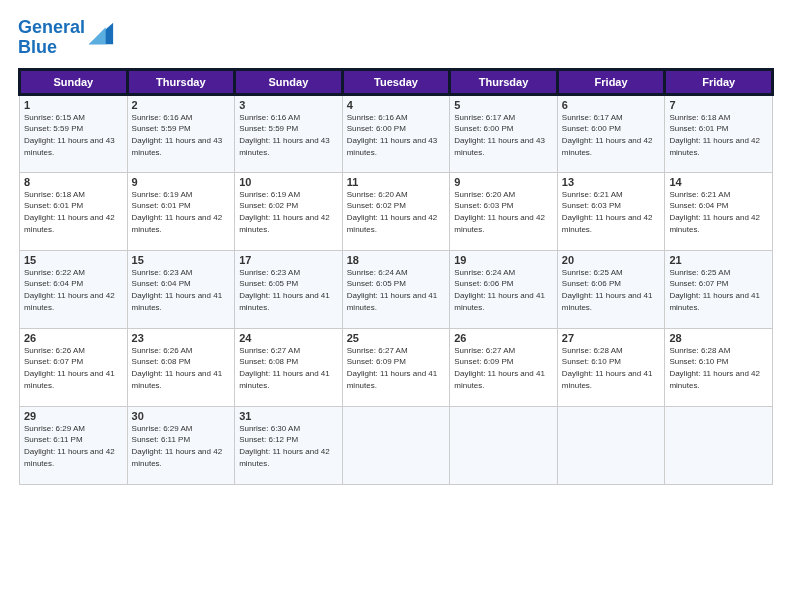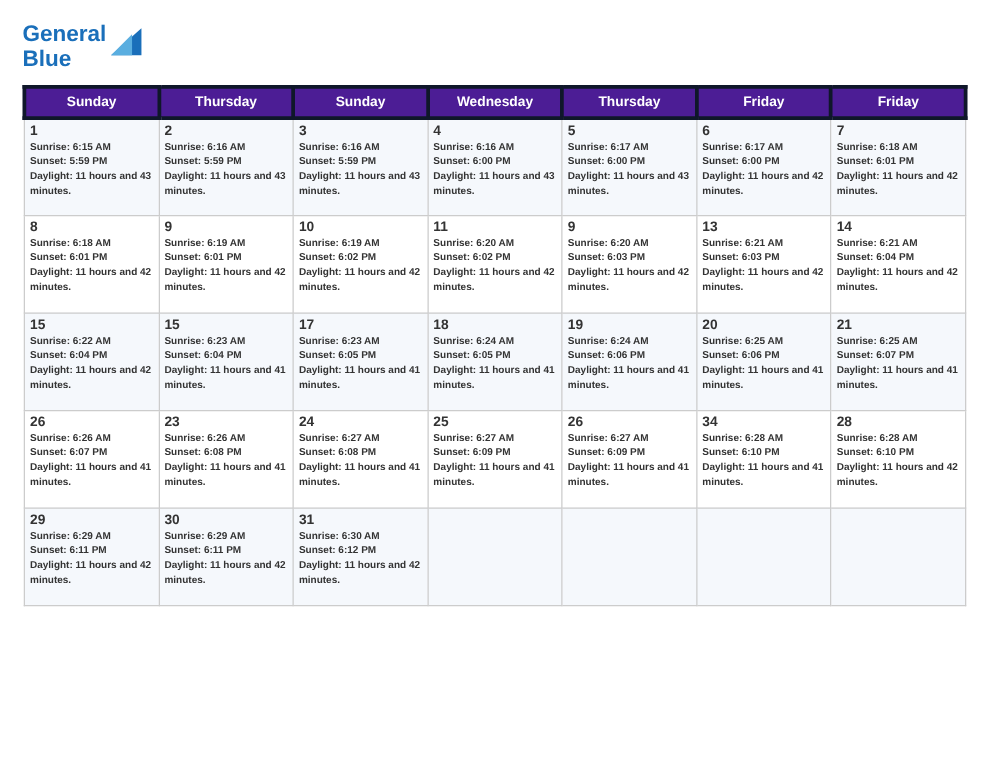--- a/index.html
+++ b/index.html
@@ -80,21 +80,20 @@
     }
     .day-num {
       font-size: 11px;
       font-weight: bold;
       display: block;
       margin-bottom: 1px;
     }
     .day-info {
       font-size: 8px;
       line-height: 1.35;
-      font-weight: bold;
     }
   </style>
 </head>
 <body>
 
 <div class="page">
   <div class="header">
     <div class="logo">
       <div>
         <div class="logo-text">
@@ -112,21 +111,21 @@
       <div class="subtitle"></div>
     </div>
   </div>
 
   <table>
     <thead>
       <tr>
       <th>Sunday</th>
           <th>Thursday</th>
           <th>Sunday</th>
-          <th>Wednesday</th>
+          <th>Tuesday</th>
           <th>Thursday</th>
           <th>Friday</th>
           <th>Friday</th>
         </tr>
     </thead>
     <tbody id="calendar-body">
     <tr>
           <td>
         <span class="day-num">1</span>
         <span class="day-info">Sunrise: 6:15 AM<br>Sunset: 5:59 PM<br>Daylight: 11 hours and 43 minutes.</span>
@@ -231,21 +230,21 @@
       </td>
           <td>
         <span class="day-num">25</span>
         <span class="day-info">Sunrise: 6:27 AM<br>Sunset: 6:09 PM<br>Daylight: 11 hours and 41 minutes.</span>
       </td>
           <td>
         <span class="day-num">26</span>
         <span class="day-info">Sunrise: 6:27 AM<br>Sunset: 6:09 PM<br>Daylight: 11 hours and 41 minutes.</span>
       </td>
           <td>
-        <span class="day-num">34</span>
+        <span class="day-num">27</span>
         <span class="day-info">Sunrise: 6:28 AM<br>Sunset: 6:10 PM<br>Daylight: 11 hours and 41 minutes.</span>
       </td>
           <td>
         <span class="day-num">28</span>
         <span class="day-info">Sunrise: 6:28 AM<br>Sunset: 6:10 PM<br>Daylight: 11 hours and 42 minutes.</span>
       </td>
         </tr>
         <tr>
           <td>
         <span class="day-num">29</span>

